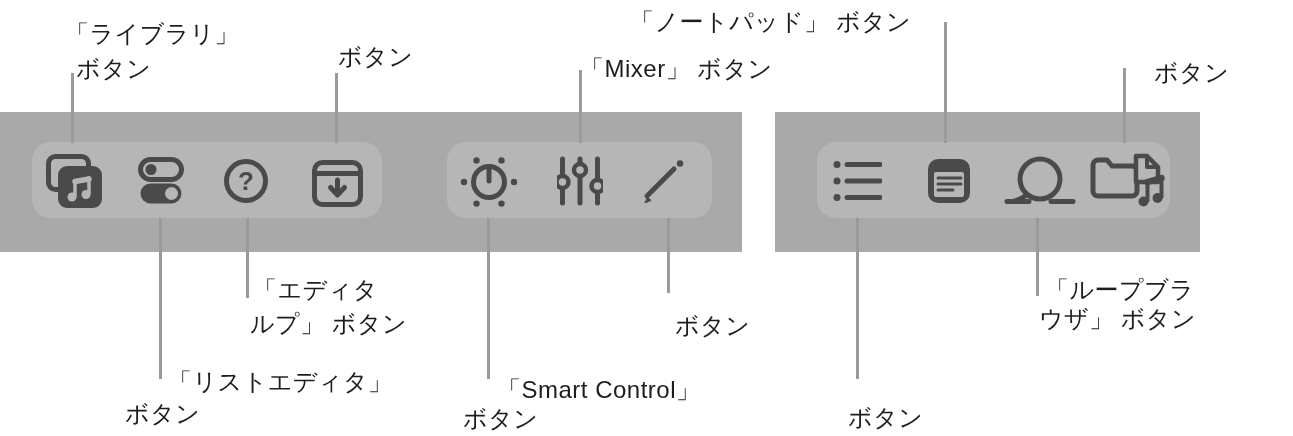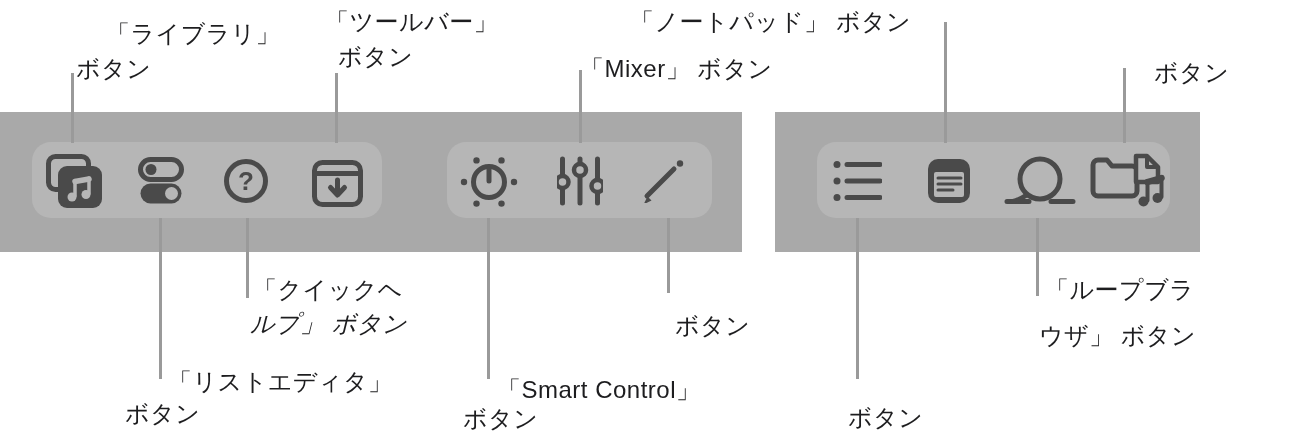--- a/index.html
+++ b/index.html
@@ -136,41 +136,40 @@
   <div class="cl" style="left:579px; top:70px; height:73px;"></div>
   <div class="cl" style="left:944px; top:22px; height:121px;"></div>
   <div class="cl" style="left:1123px;top:68px; height:75px;"></div>
   <div class="cl" style="left:159px; top:218px;height:161px;"></div>
   <div class="cl" style="left:246px; top:218px;height:80px;"></div>
   <div class="cl" style="left:487px; top:218px;height:161px;"></div>
   <div class="cl" style="left:667px; top:218px;height:75px;"></div>
   <div class="cl" style="left:856px; top:218px;height:161px;"></div>
   <div class="cl" style="left:1036px;top:218px;height:78px;"></div>
 
-  <div class="lbl" style="left:65px;top:20px;margin-left:41px;">「ライブラリ」</div>
+  <div class="lbl" style="left:65px;top:20px;">「ライブラリ」</div>
   <div class="lbl" style="left:76px;top:55px;">ボタン</div>
 
-  <div class="lbl" style="left:325px;top:8px;">「ツールバー」</div>
   <div class="lbl" style="left:338px;top:43px;">ボタン</div>
 
   <div class="lbl" style="left:630px;top:8px;">「ノートパッド」 ボタン</div>
 
   <div class="lbl" style="left:580px;top:55px;">「Mixer」 ボタン</div>
 
   <div class="lbl" style="left:1154px;top:59px;">ボタン</div>
 
-  <div class="lbl" style="left:253px;top:276px;">「クイックヘ</div>
-  <div class="lbl" style="left:250px;top:310px;font-style:italic;">ルプ」 ボタン</div>
+  <div class="lbl" style="left:253px;top:276px;">「エディタ</div>
+  <div class="lbl" style="left:250px;top:310px;">ルプ」 ボタン</div>
 
   <div class="lbl" style="left:168px;top:368px;">「リストエディタ」</div>
   <div class="lbl" style="left:125px;top:400px;">ボタン</div>
 
   <div class="lbl" style="left:497px;top:376px;">「Smart Control」</div>
   <div class="lbl" style="left:463px;top:405px;">ボタン</div>
 
   <div class="lbl" style="left:675px;top:312px;">ボタン</div>
 
   <div class="lbl" style="left:848px;top:404px;">ボタン</div>
 
   <div class="lbl" style="left:1045px;top:276px;">「ループブラ</div>
-  <div class="lbl" style="left:1039px;top:322px;text-align:center;">ウザ」 ボタン</div>
+  <div class="lbl" style="left:1039px;top:305px;text-align:center;">ウザ」 ボタン</div>
 
 </div>
 
 </body></html>

